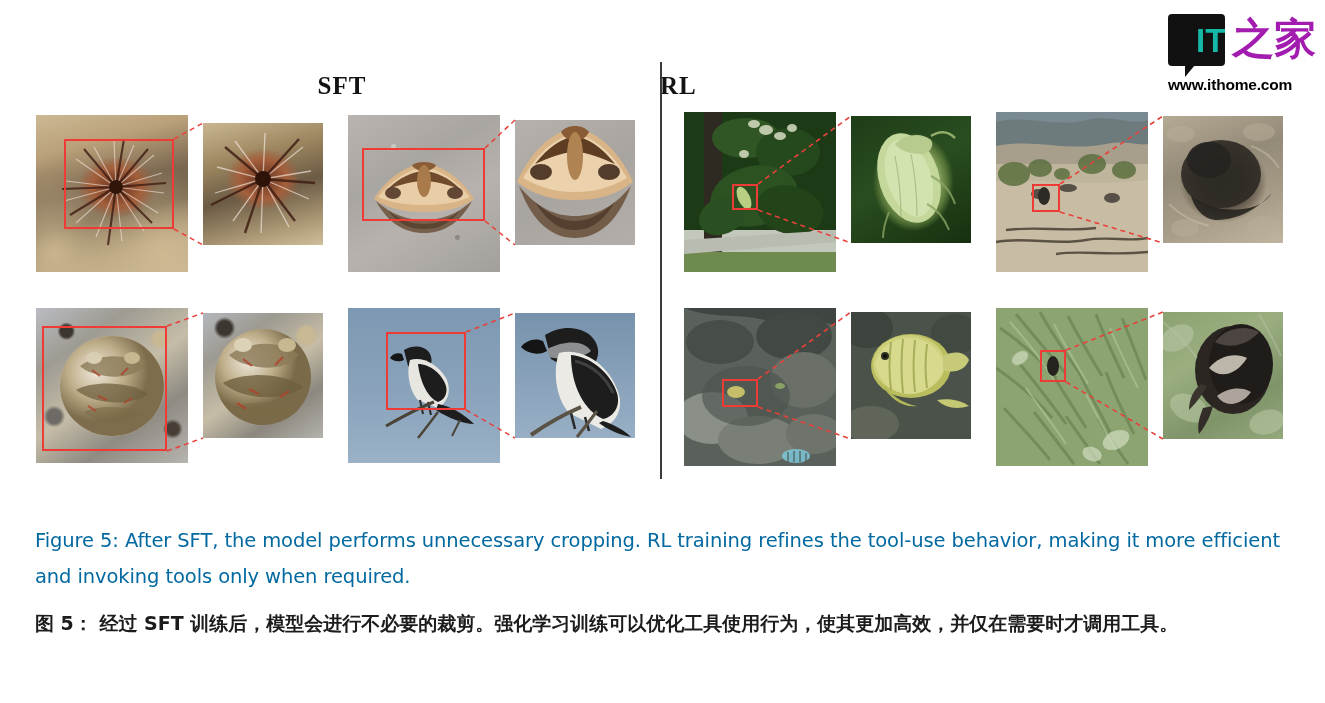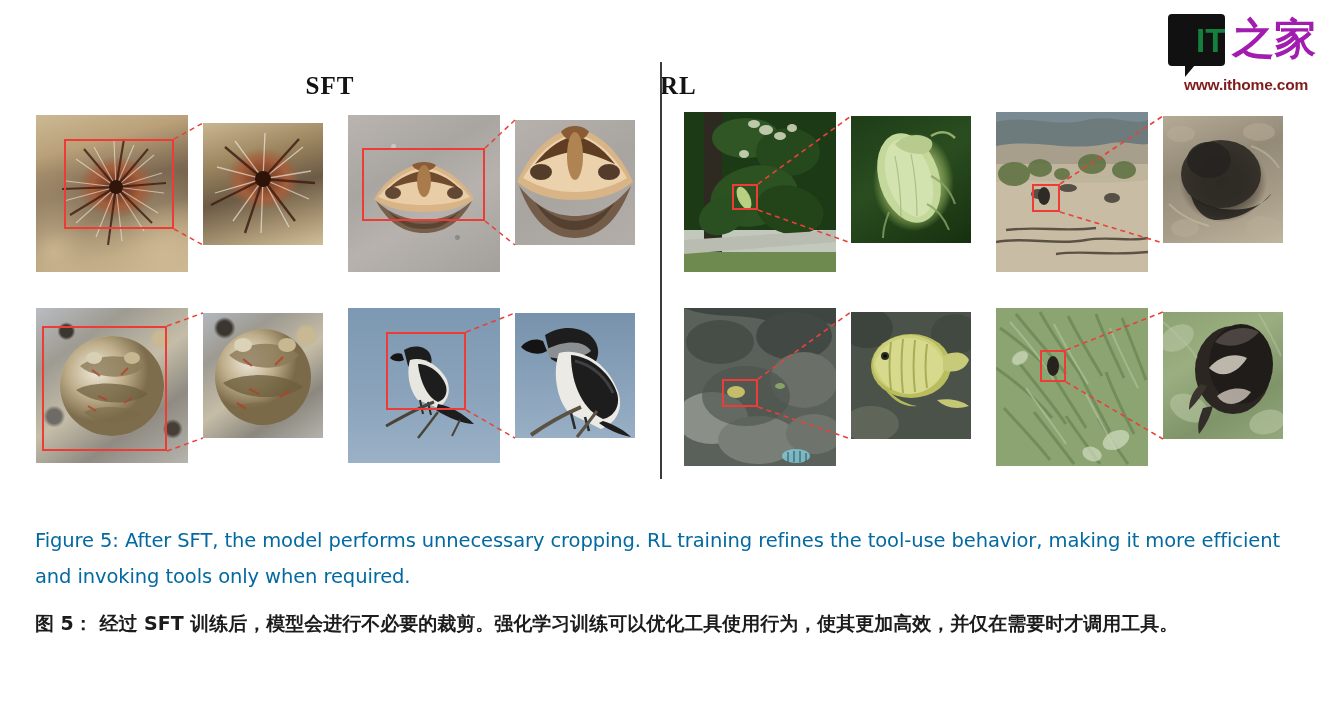--- a/index.html
+++ b/index.html
@@ -34,21 +34,21 @@
     position: relative;
     width: 62px;
     height: 52px;
     background: #111111;
     border-radius: 4px;
     display: flex;
     align-items: center;
     justify-content: center;
   }
   .wm-it-text {
-    color: #15803d;
+    color: #14b8a6;
     font-weight: 700;
     font-size: 33px;
     letter-spacing: 0px;
     line-height: 1;
     font-family: "Liberation Sans", sans-serif;
     margin-left: 28px;
   }
   .wm-it:after {
     content: "";
     position: absolute;
@@ -65,36 +65,35 @@
     line-height: 50px;
     font-weight: 700;
     color: #a21caf;
     font-family: "DejaVu Sans", sans-serif;
     white-space: nowrap;
   }
   .wm-url {
     margin-top: 4px;
     font-size: 15.5px;
     font-weight: 700;
-    color: #7f1d1d;
+    color: #000000;
     letter-spacing: -0.2px;
-    text-align: right;
     font-family: "Liberation Sans", sans-serif;
   }
 
   
   .col-title {
     position: absolute;
     font-family: "Liberation Serif", "DejaVu Serif", serif;
     font-weight: 700;
     font-size: 25px;
     color: #131313;
     letter-spacing: 1px;
   }
-  #title-sft { left: 0; top: 72px; width: 660px; text-align: center; }
+  #title-sft { left: 12px; top: 72px; width: 660px; text-align: center; }
   #title-rl  { left: 660px; top: 72px; width: 640px; text-align: left; }
 
   
   .divider {
     position: absolute;
     left: 660px;
     top: 62px;
     width: 2px;
     height: 417px;
     background: #3b3b3b;

